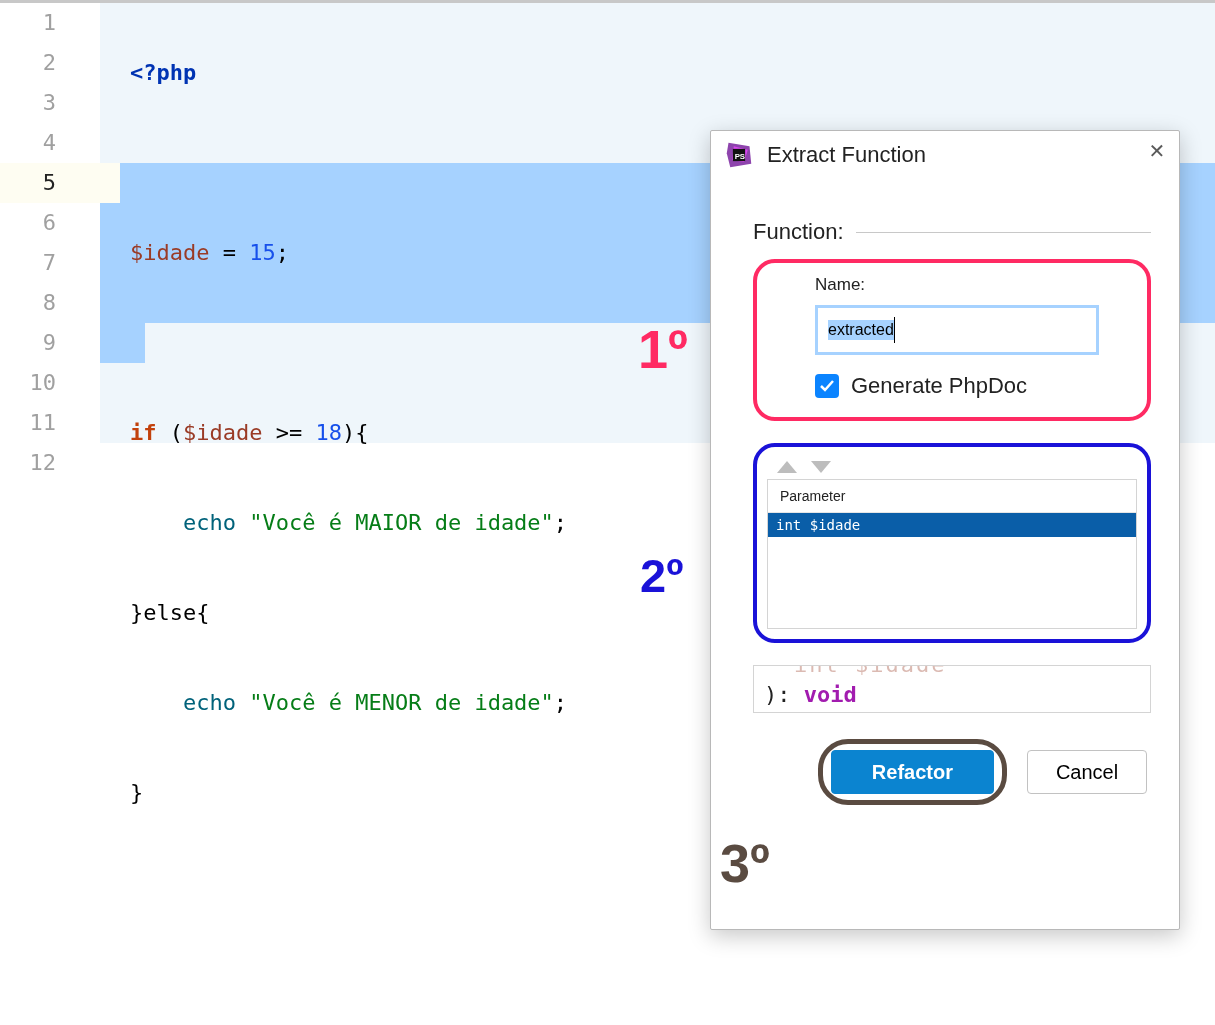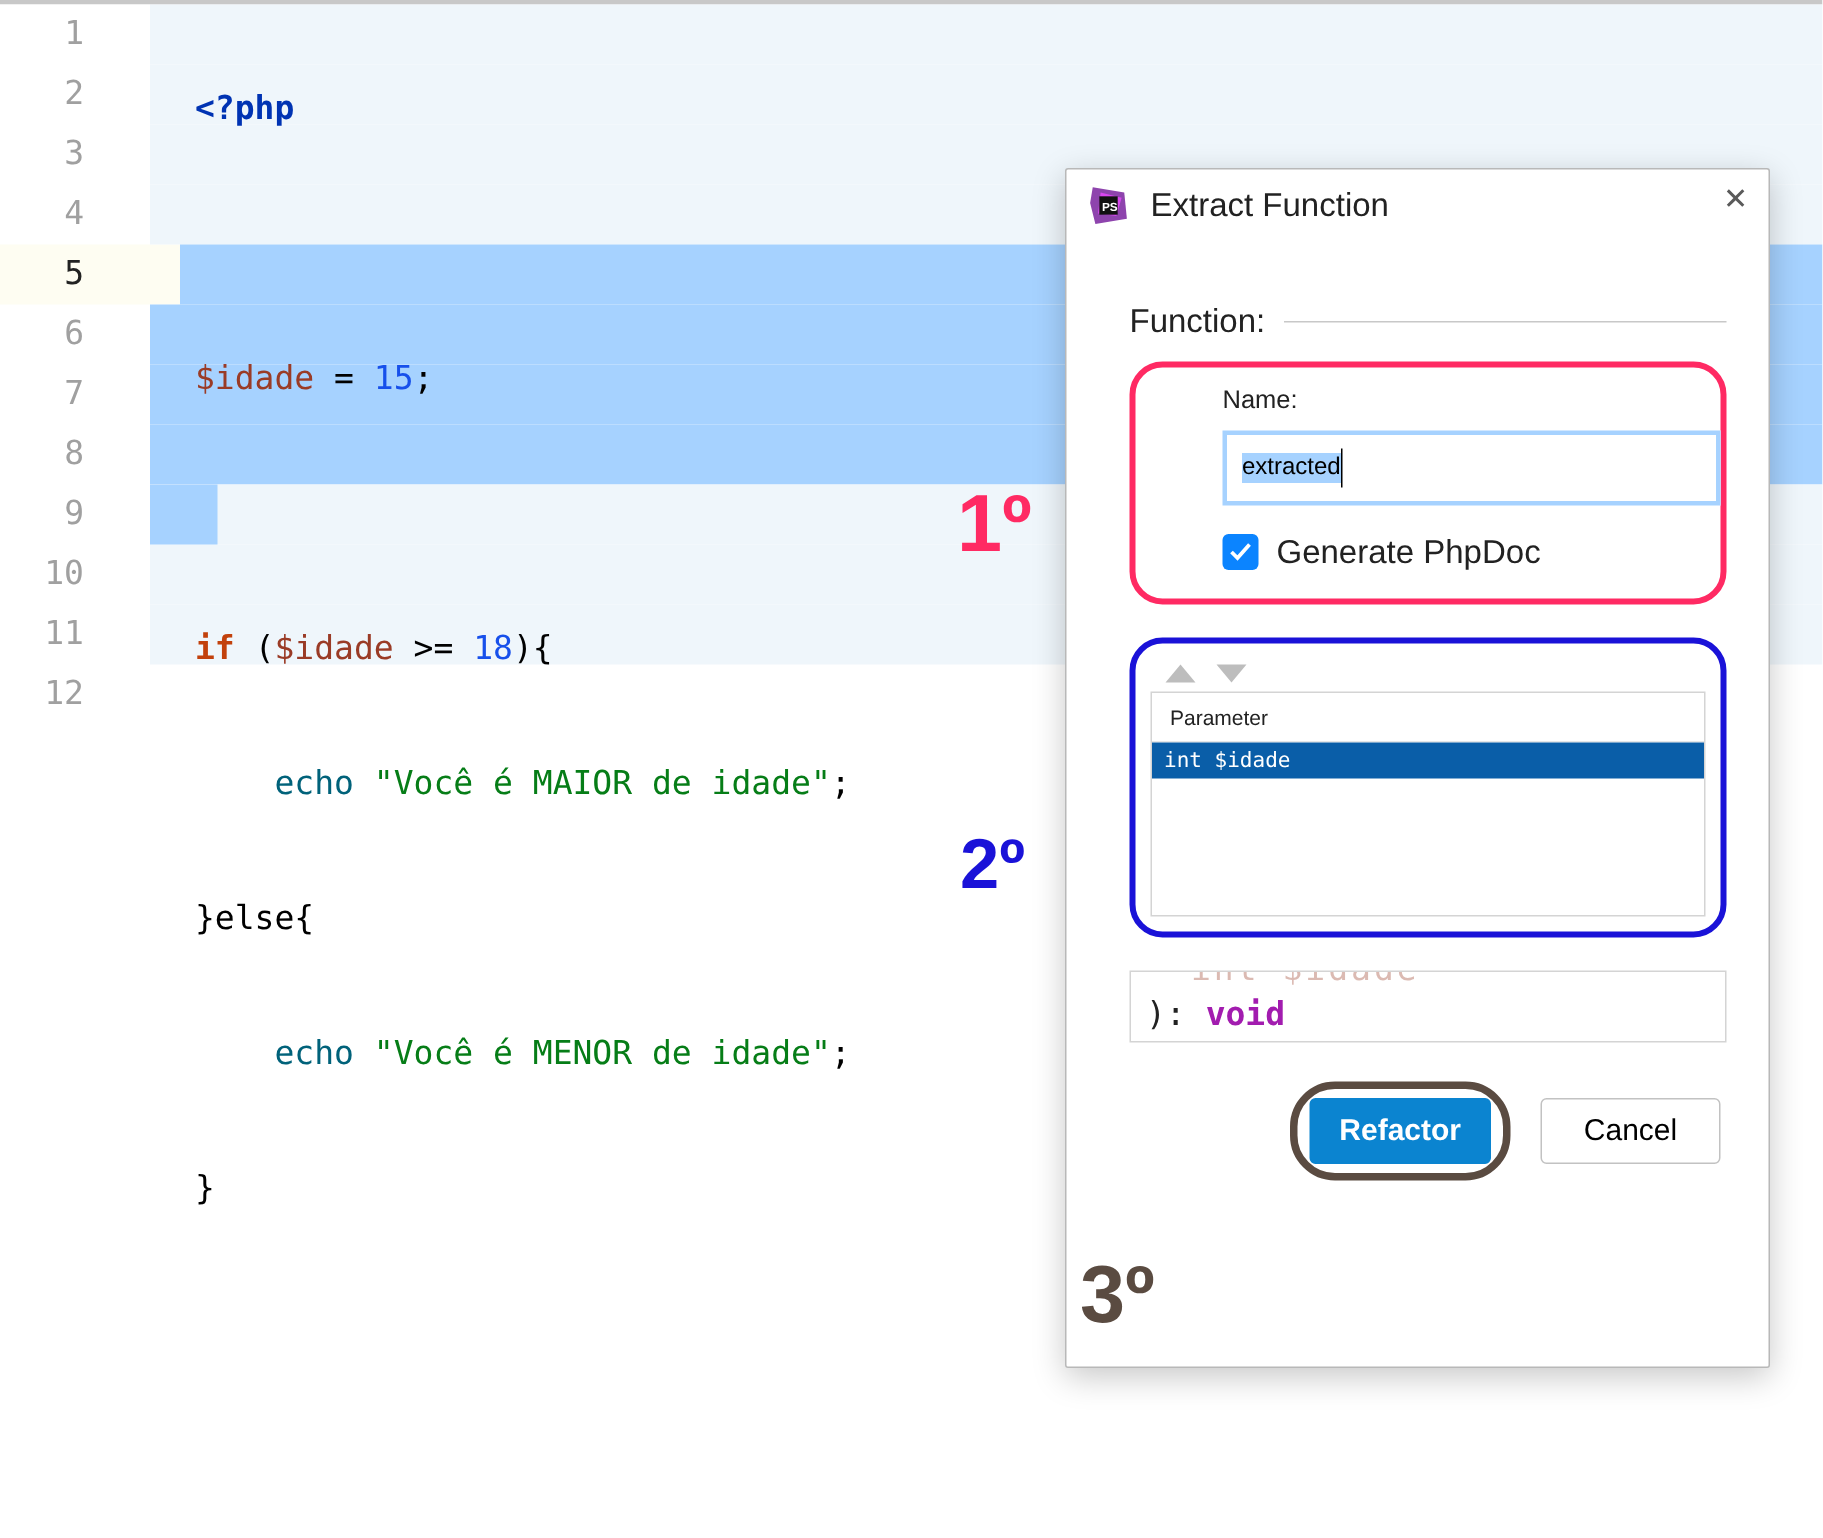--- a/index.html
+++ b/index.html
@@ -33,37 +33,37 @@
 .fn { color:#00627a; }
 .pn { color:#000; }
 
 
 .sel-end-block { position:absolute; left:100px; top:320px; width:45px; height:40px; background:#a6d2ff; }
 .row5-sel-partial { position:absolute; left:120px; right:0; top:160px; height:40px; background:#a6d2ff; }
 .row5-bg-cur { position:absolute; left:0; right:0; top:160px; height:40px; background:#fefdf2; z-index:-1; }
 
 
 .dialog {
-  position:absolute; left:710px; top:112px; width:470px; height:800px;
+  position:absolute; left:710px; top:130px; width:470px; height:800px;
   background:#fff; border:1px solid #b8b8b8; border-radius:2px;
   box-shadow:0 6px 22px rgba(0,0,0,0.22);
 }
 .dlg-head { display:flex; align-items:center; padding:10px 14px 8px 14px; }
 .ps-icon { width:28px; height:28px; margin-right:14px; position:relative; }
 .ps-icon svg { width:28px; height:28px; }
 .dlg-title { font-size:22px; color:#222; font-weight:400; }
 .dlg-close { position:absolute; right:12px; top:10px; width:20px; height:20px; color:#5a5a5a; cursor:pointer; font-size:20px; line-height:20px; text-align:center; }
 .dlg-body { padding:20px 28px 0 42px; }
 .sec-label-row { display:flex; align-items:center; margin-top:22px; margin-bottom:14px; }
 .sec-label { font-size:22px; color:#222; margin-right:12px; }
 .sec-line { flex:1; height:1px; background:#c8c8c8; }
 
 .hl-red { border:4px solid #ff2a63; border-radius:22px; padding:12px 18px 18px 18px; margin-bottom:22px; }
 .name-label { font-size:17px; color:#222; margin:0 0 10px 40px; }
-.name-input-wrap { margin-left:40px; width:332px; height:50px; border:3px solid #a6d2ff; background:#fff; display:flex; align-items:center; padding:0 10px; }
+.name-input-wrap { margin-left:40px; width:284px; height:50px; border:3px solid #a6d2ff; background:#fff; display:flex; align-items:center; padding:0 10px; }
 .name-input-sel { background:#a6d2ff; padding:1px 0; }
 .caret { display:inline-block; width:1px; height:26px; background:#000; vertical-align:middle; }
 .gen-row { margin:18px 0 0 40px; display:flex; align-items:center; }
 .chk { width:24px; height:24px; background:#0b84ff; border-radius:4px; display:flex; align-items:center; justify-content:center; margin-right:12px; }
 .chk svg { width:16px; height:16px; }
 .gen-label { font-size:22px; color:#222; }
 
 .hl-blue { border:4px solid #1a12d8; border-radius:22px; padding:10px 10px 10px 10px; margin-bottom:22px; }
 .arrows { display:flex; gap:14px; padding:4px 0 6px 10px; }
 .tri-up, .tri-down { width:0; height:0; border-left:10px solid transparent; border-right:10px solid transparent; }
@@ -75,21 +75,21 @@
 
 .sig-label-row { display:flex; align-items:center; margin-bottom:10px; }
 .sig-label { font-size:22px; color:#222; margin-right:12px; }
 .sig-box { border:1px solid #d4d4d4; background:#fff; height:48px; overflow:hidden; font-family:"Consolas","Menlo",monospace; font-size:22px; padding:0 10px; color:#888; position:relative; }
 .sig-line1 { position:absolute; top:-14px; left:40px; color:#9a3b26; letter-spacing:2px; text-decoration:line-through; opacity:.35; }
 .sig-line2 { position:absolute; top:16px; left:10px; color:#222; }
 .sig-kw { color:#a21caf; font-weight:700; }
 
 .dlg-buttons { display:flex; justify-content:flex-end; align-items:center; gap:20px; margin-top:26px; margin-right:4px; }
 .hl-dark { border:5px solid #5a4b41; border-radius:30px; padding:6px 8px; display:inline-flex; }
-.btn { height:44px; padding:0 19px; font-size:20px; font-weight:600; border-radius:4px; border:1px solid #c2c2c2; background:#fff; cursor:pointer; display:flex; align-items:center; justify-content:center; }
+.btn { height:44px; padding:0 40px; font-size:20px; font-weight:600; border-radius:4px; border:1px solid #c2c2c2; background:#fff; cursor:pointer; display:flex; align-items:center; justify-content:center; }
 .btn-primary { background:#0b84d0; border-color:#0b84d0; color:#fff; }
 .btn-cancel { width:120px; font-weight:400; }
 
 
 .ann { position:absolute; font-weight:900; font-family:"Segoe UI",Arial,sans-serif; }
 .ann1 { left:638px; top:318px; color:#ff2a63; font-size:54px; }
 .ann2 { left:640px; top:548px; color:#1a12d8; font-size:47px; }
 .ann3 { left:720px; top:832px; color:#5a4b41; font-size:54px; }
 </style>
 </head>

